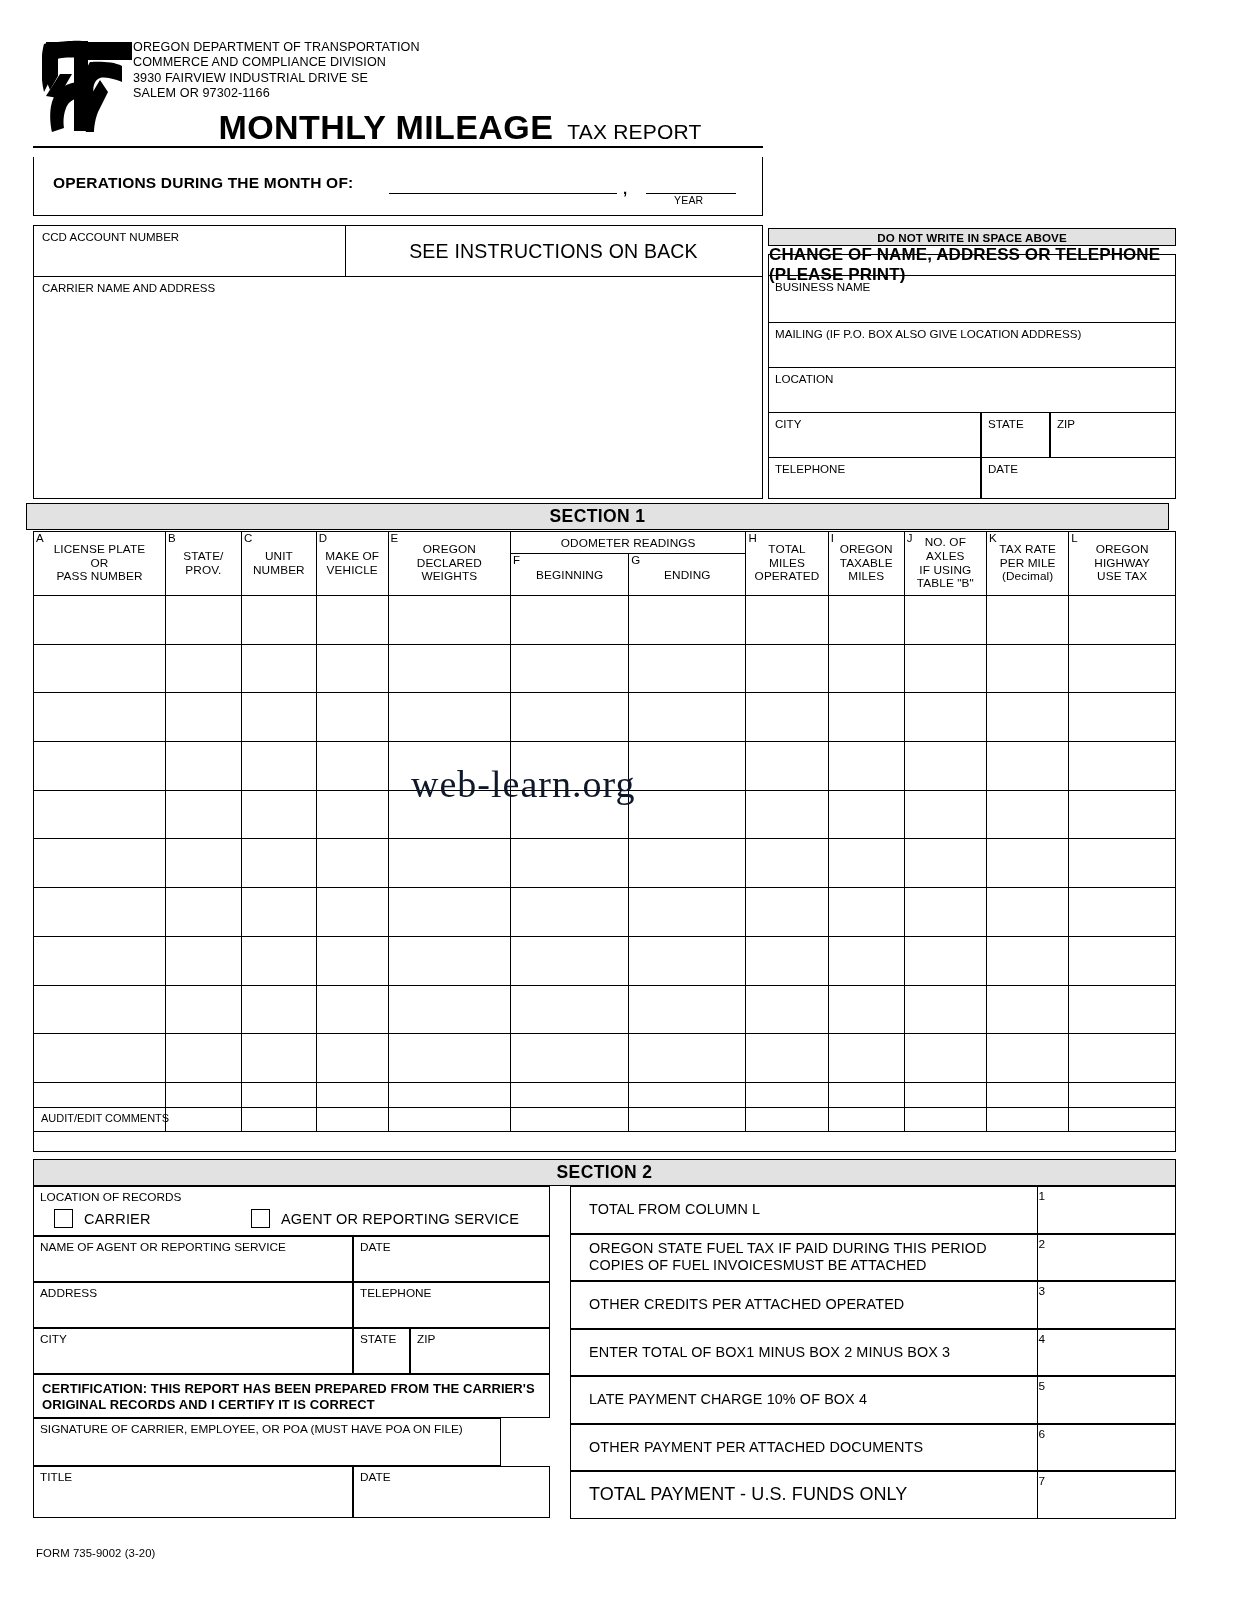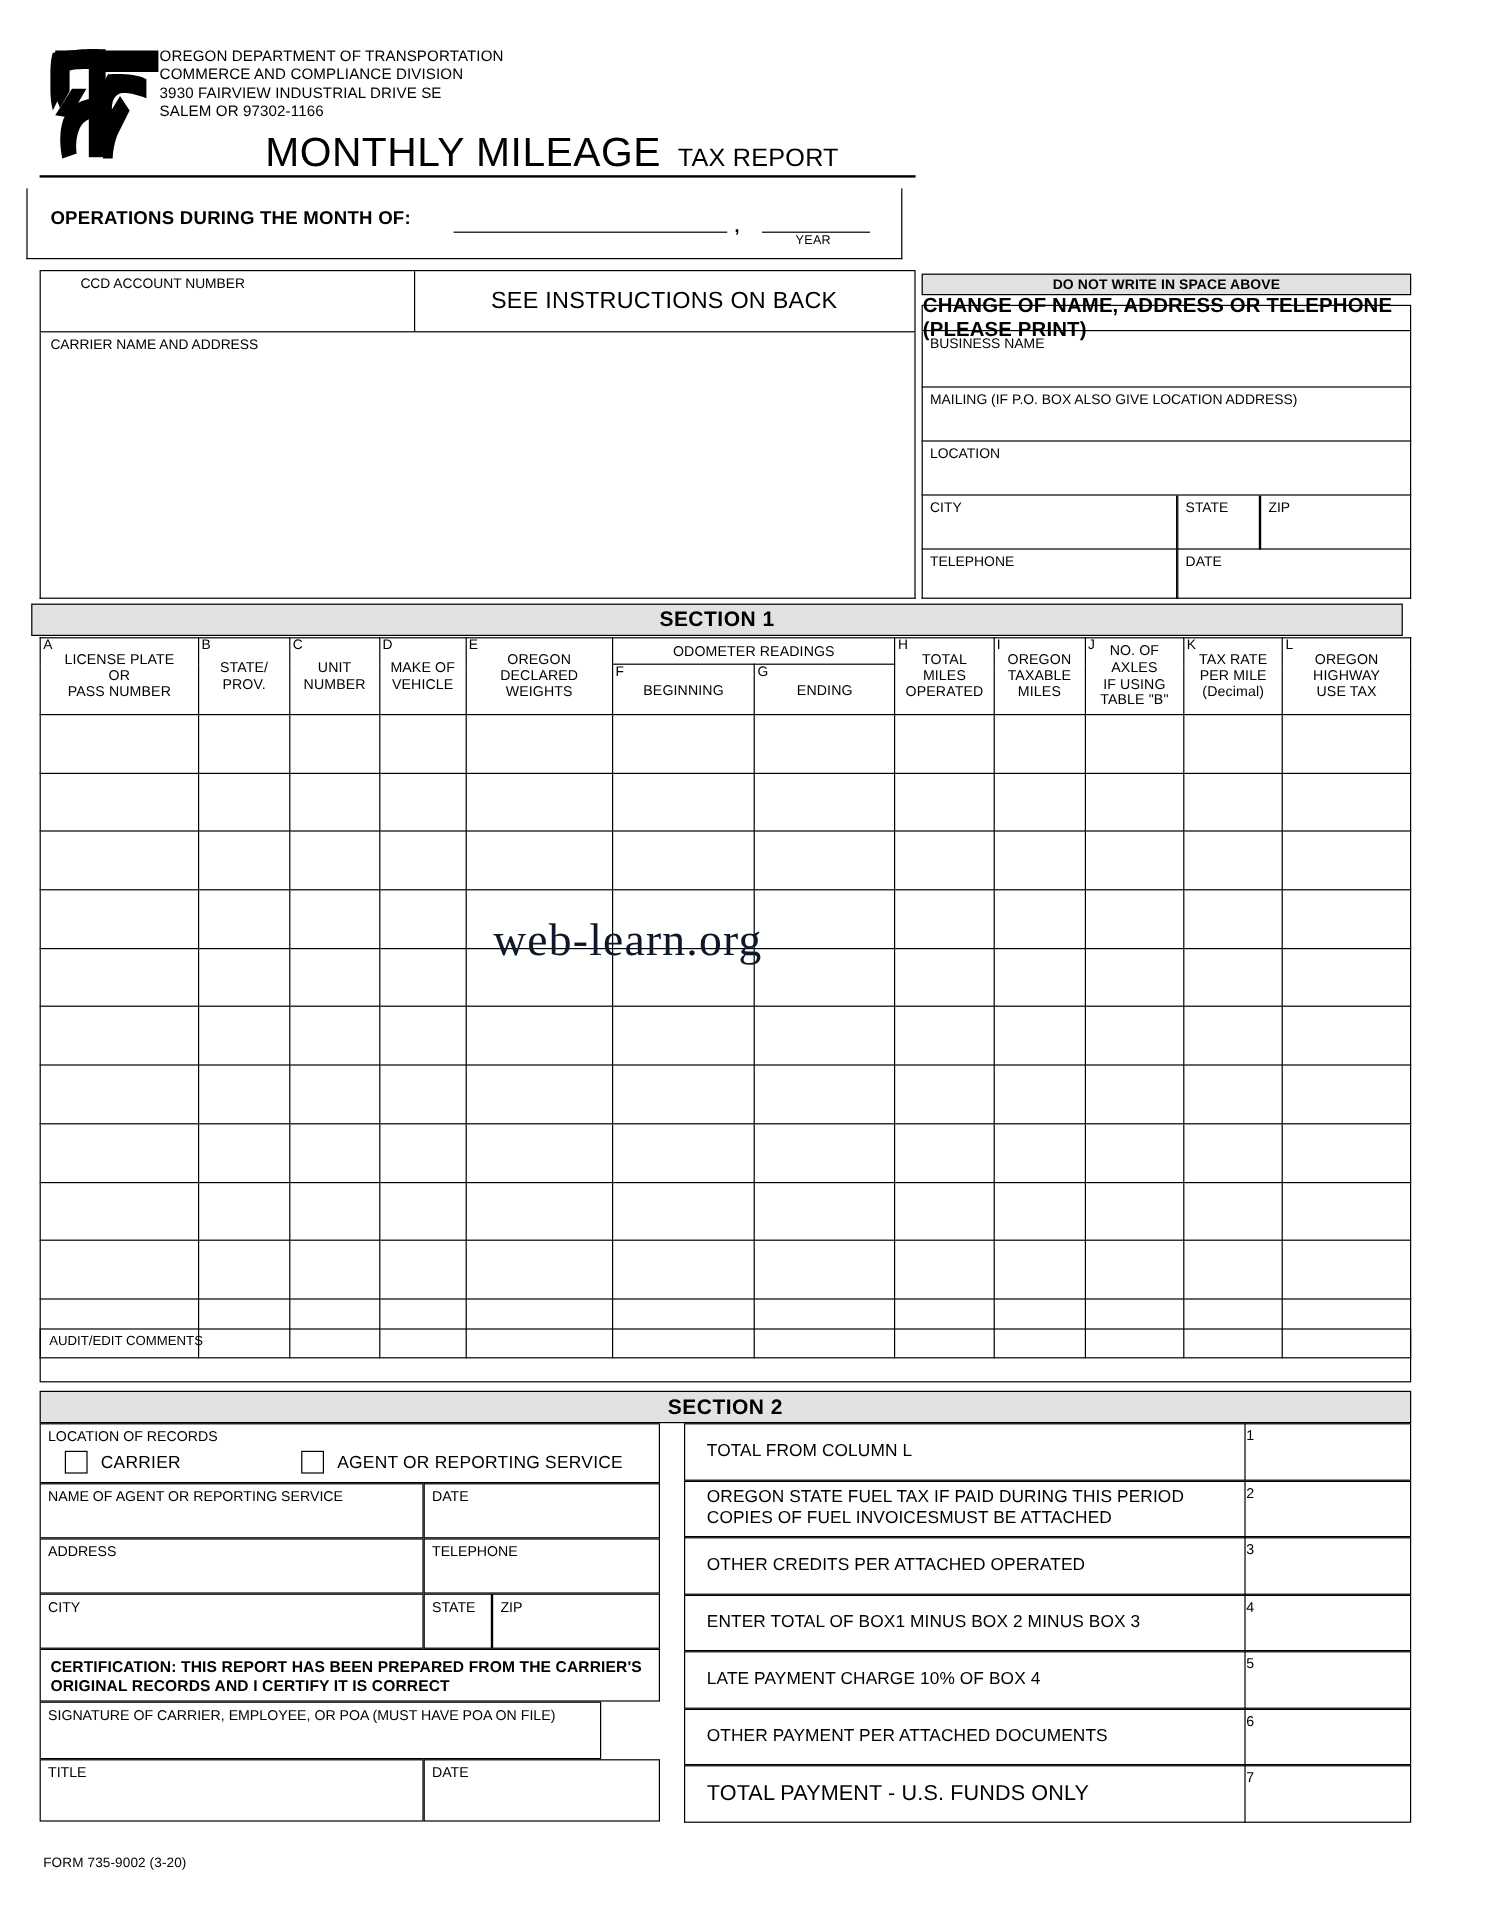--- a/index.html
+++ b/index.html
@@ -32,34 +32,34 @@
     letter-spacing: .1px;
     white-space: pre;
   }
 
   .title-wrap {
     position: absolute; left: 150px; top: 108px;
     width: 620px; height: 42px;
     display: flex; align-items: baseline; justify-content: center;
   }
   .title-main {
-    font-size: 34px; font-weight: normal; letter-spacing: .4px; text-align: right;
+    font-size: 34px; font-weight: bold; letter-spacing: .4px; text-align: right;
   }
   .title-sub {
     font-size: 21px; font-weight: normal; margin-left: 14px; letter-spacing: .2px;
   }
 
   .titlerule {
     position: absolute; left: 33px; top: 146px; width: 730px;
     border-top: 2.2px solid #000;
   }
 
   
   .ops-box {
-    position: absolute; left: 22px; top: 157px;
+    position: absolute; left: 33px; top: 157px;
     width: 730px; height: 59px;
     border: 1.6px solid #000; border-top: none;
   }
   .ops-label {
     position: absolute; left: 19px; top: 17px;
     font-size: 15.5px; font-weight: bold; letter-spacing: .2px;
   }
   .ops-line1 {
     position: absolute; left: 355px; top: 36px; width: 228px;
     border-bottom: 1.3px solid #000;
@@ -83,21 +83,20 @@
     width: 730px; height: 52px;
     border: 1.6px solid #000;
   }
   .ccd-split {
     position: absolute; left: 311px; top: 0; bottom: 0;
     border-left: 1.6px solid #000;
   }
   .ccd-label {
     position: absolute; left: 8px; top: 5px;
     font-size: 11.5px;
-    margin-left: 25px;
   }
   .see-instr {
     position: absolute; left: 311px; right: 0; top: 0; bottom: 0;
     display: flex; align-items: center; justify-content: center;
     font-size: 19.5px; letter-spacing: .2px;
   }
 
   .carrier-box {
     position: absolute; left: 33px; top: 277px;
     width: 730px; height: 222px;

